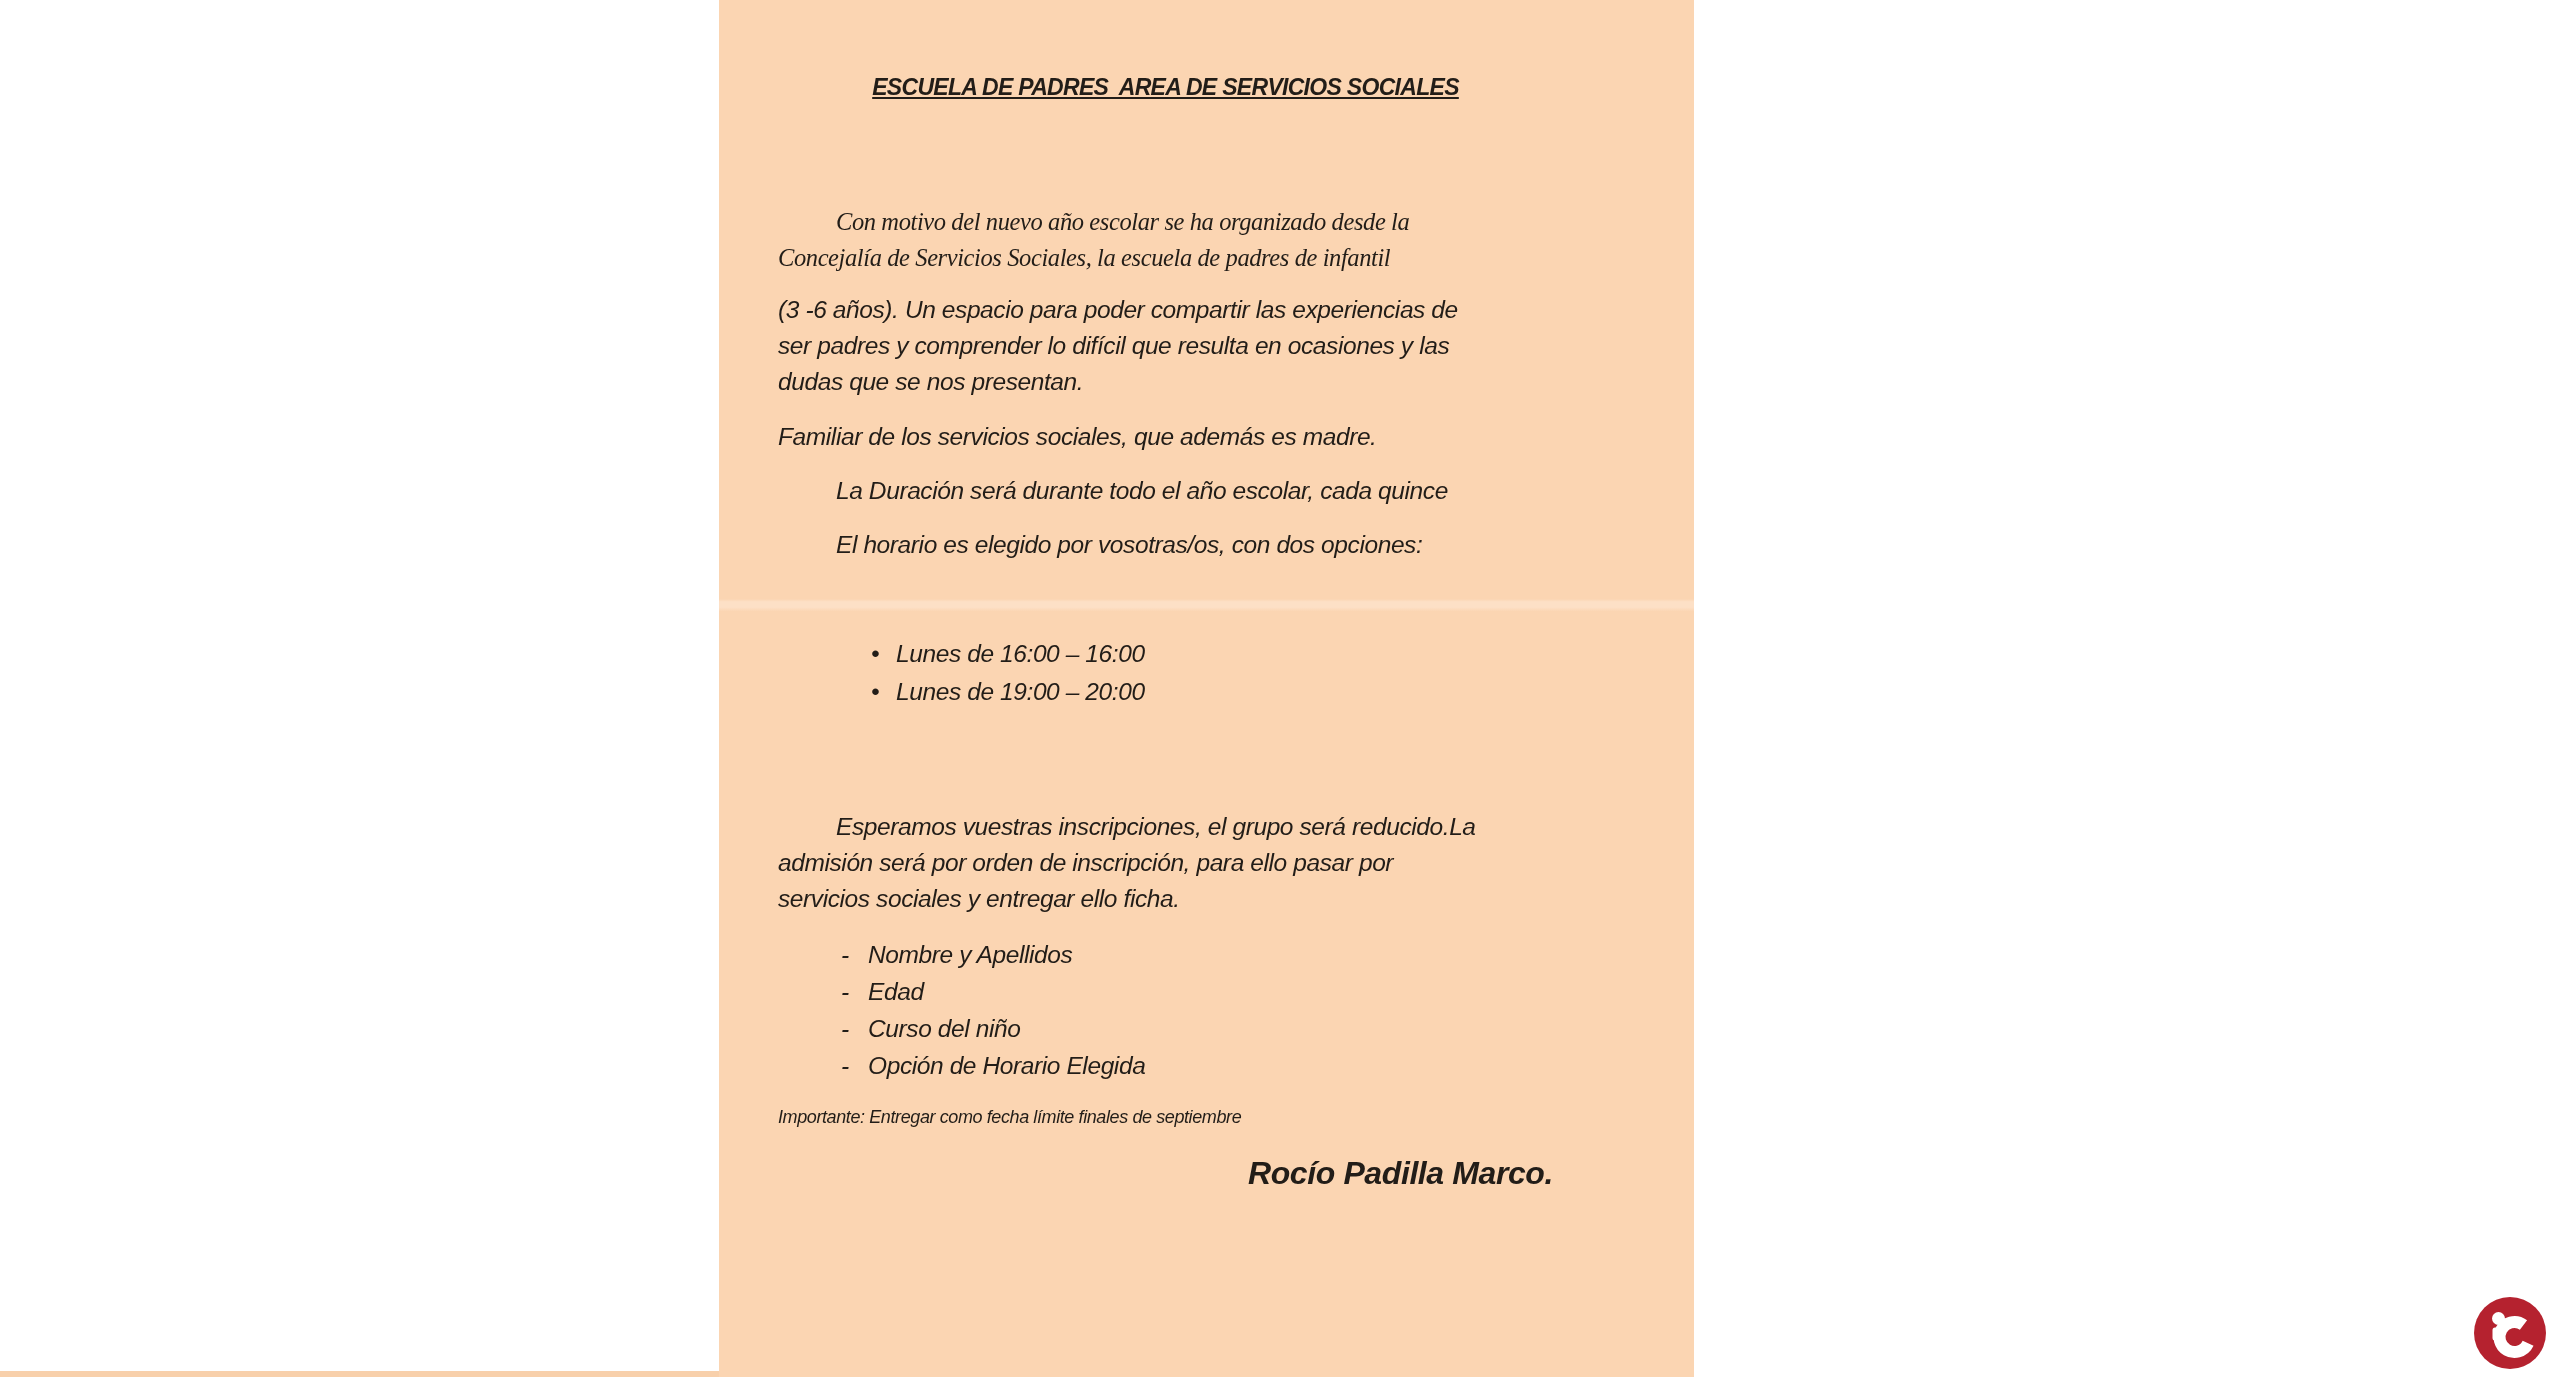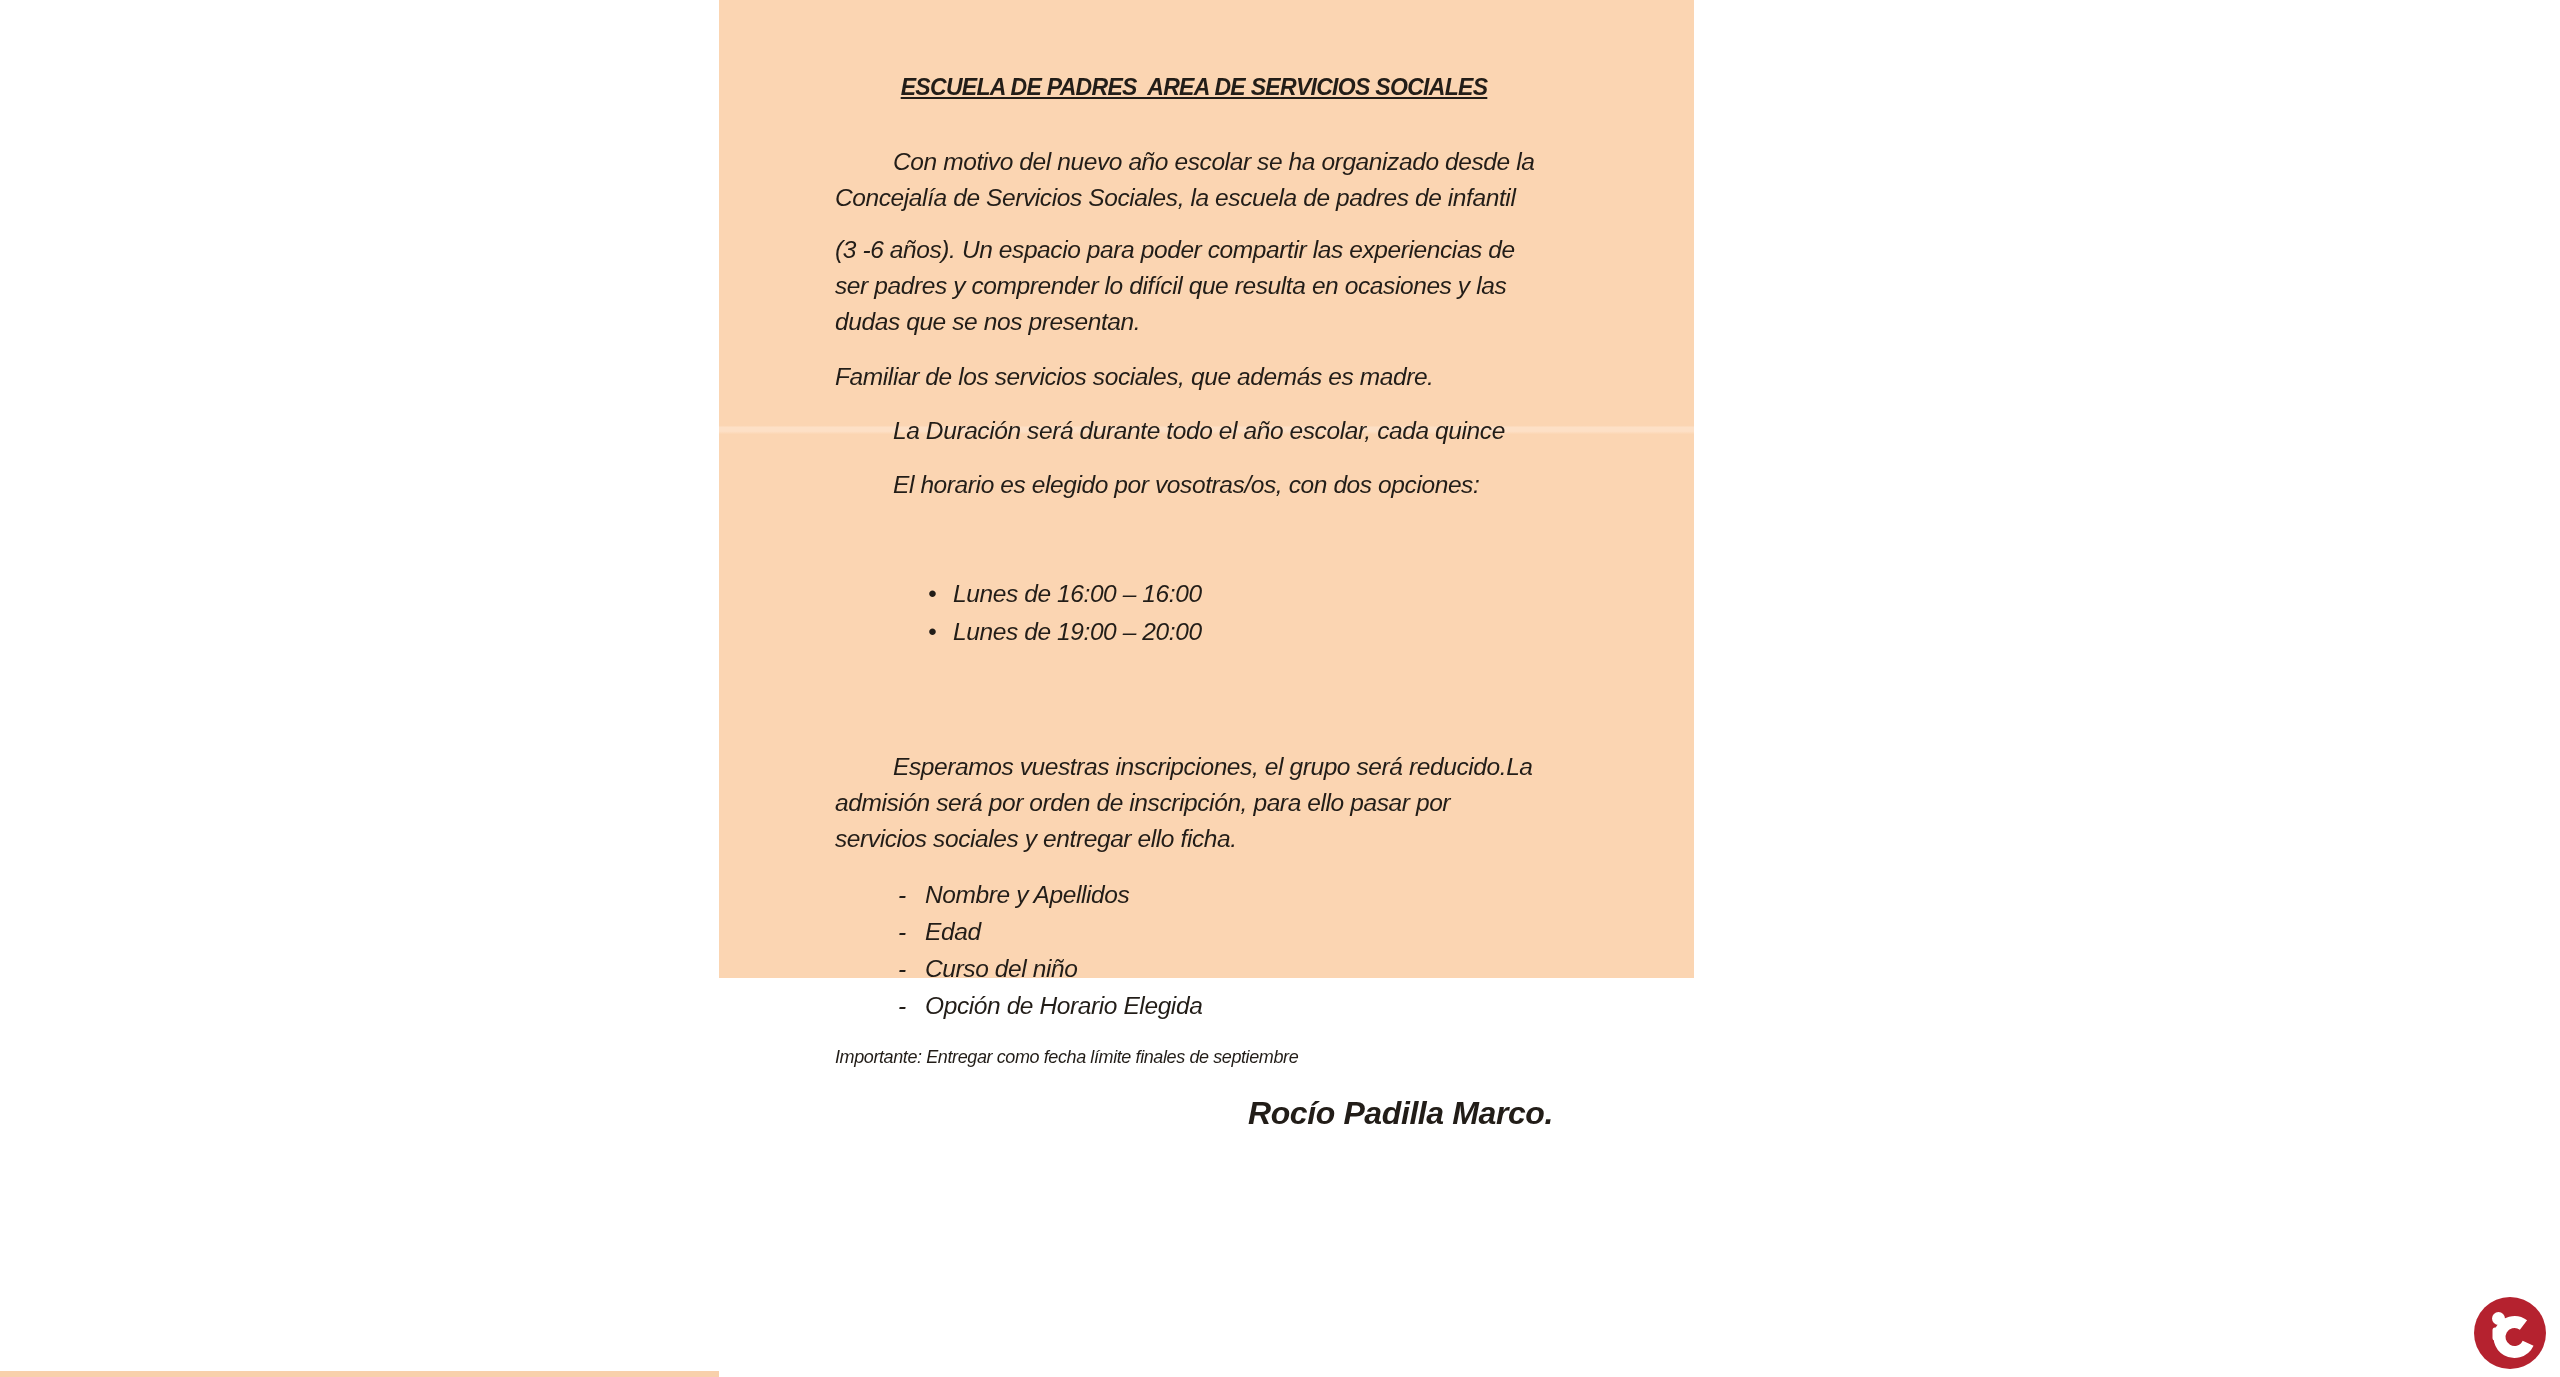--- a/index.html
+++ b/index.html
@@ -11,47 +11,47 @@
   }
   .canvas {
     position: relative;
     width: 2560px; height: 1377px;
     background: #ffffff;
   }
   
   .doc {
     position: absolute;
     left: 719px; top: 0;
-    width: 975px; height: 978px;
+    width: 975px; height: 1377px;
     background: linear-gradient(180deg,
       var(--doc-bg, #fbd5b2) 0%,
       var(--doc-bg, #fbd5b2) 43.5%,
       var(--doc-band, #fde0c6) 43.7%,
       var(--doc-band, #fde0c6) 44.1%,
       var(--doc-bg, #fbd5b2) 44.4%,
       var(--doc-bg, #fbd5b2) 100%);
-    padding: 0 141px 0 116px;
+    padding: 0 141px 0 59px;
     color: var(--text, #221d18);
     font-style: italic;
     z-index: 1;
   }
   .title {
     margin-top: 68px;
     line-height: 38px;
     font-size: 23px;
     font-weight: bold;
     letter-spacing: -0.7px;
     text-align: center;
     text-decoration: underline;
     white-space: pre;
   }
   .para { font-size: 24.5px; letter-spacing: -0.4px; }
   .ln { line-height: 36px; white-space: nowrap; }
   .ln.ind { padding-left: 58px; }
-  .p1 { margin-top: 38px; }
+  .p1 { margin-top: 98px; font-family: Liberation Serif, serif; }
   .p2 { margin-top: 16px; }
   .p3 { margin-top: 19px; }
   .p4 { margin-top: 18px; }
   .p5 { margin-top: 18px; }
   .bullets { margin-top: 72px; list-style: none; }
   .bullets .item {
     display: flex;
     line-height: 38px;
     font-size: 24.5px;
     letter-spacing: -0.4px;

